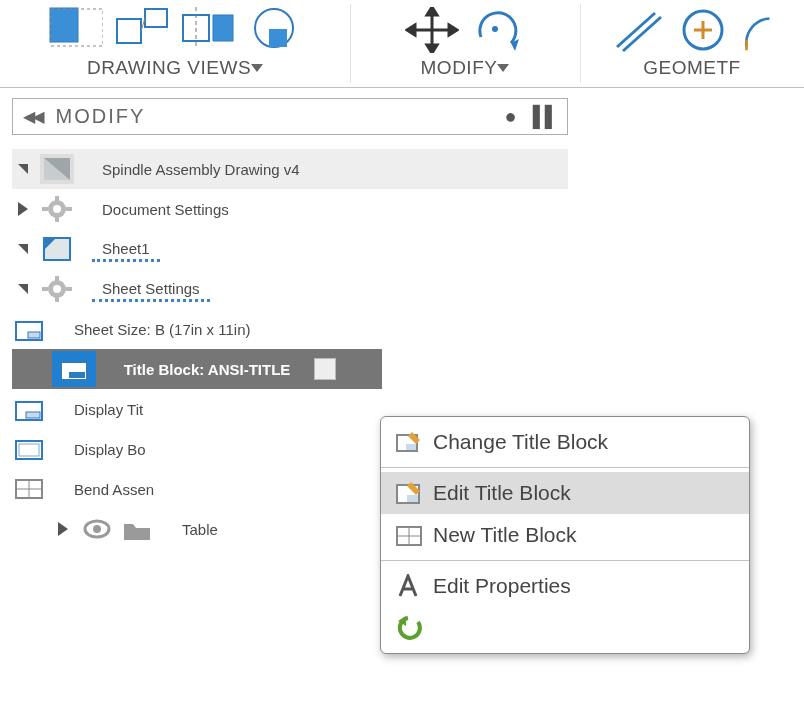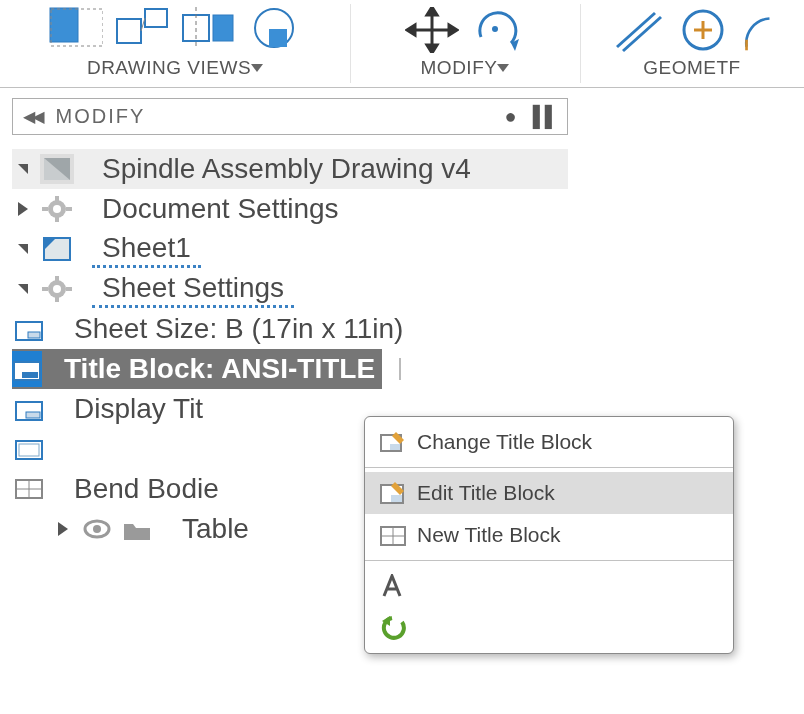--- a/index.html
+++ b/index.html
@@ -80,37 +80,38 @@
     font-size: 20px;
     letter-spacing: 2px;
     color: #666;
   }
   .browser-header .spacer { flex:1; }
   .hdr-btn { font-size: 20px; color:#555; }
 
   
   .tree {
     margin-top: 14px;
-    font-size: 28px;
+    font-size: 15px;
     color: #4a4a4a;
     line-height: 1;
   }
   .tree .row {
     display: flex;
     align-items: center;
     gap: 6px;
     height: 40px;
     padding: 2px 6px 2px 0;
     white-space: nowrap;
   }
   .tree .row.hover { background:#eeeeee; }
   .tree .row.selected {
     background:#767676;
     color:#fff;
     font-weight:bold;
+    justify-content:center;
   }
   .row .arrow {
     width: 22px; height: 22px;
     display:flex;align-items:center;justify-content:center;
     cursor:pointer;
   }
   .arrow.open::before {
     content:"";
     width:0;height:0;
     border-left:10px solid transparent;
@@ -153,21 +154,21 @@
   .square-toggle {
     width:22px;height:22px;
     border:1px solid #bbb;
     margin-left:8px;
   }
 
   
   .ctx-menu {
     position:absolute;
     top: 416px;
-    left: 364px;
+    left: 380px;
     width: 370px;
     background:#fff;
     border:1px solid #8a8a8a;
     border-radius:6px;
     box-shadow: 2px 3px 9px rgba(0,0,0,0.3);
     padding: 4px 0;
     font-size: 21px;
     color:#444;
   }
   .ctx-item {
@@ -385,33 +386,34 @@
     </div>
 
     <div class="row indent-4 plain">
       <span class="node-icon">
         <svg viewBox="0 0 30 26">
             <rect x="2" y="5" width="26" height="18" fill="#fff" stroke="#2f7bbf" stroke-width="2"></rect>
             <rect x="5" y="8" width="20" height="12" fill="none" stroke="#7fa8c9"></rect>
           </svg>
       </span>
       <span class="gap-6"></span>
+      <span class="label-box">Display Bo</span>
     </div>
 
 
     <div class="row indent-4 plain">
       <span class="node-icon">
         <svg viewBox="0 0 30 26">
             <rect x="2" y="4" width="26" height="18" fill="#fff" stroke="#888" stroke-width="2"></rect>
             <line x1="2" y1="13" x2="28" y2="13" stroke="#888"></line>
             <line x1="15" y1="4" x2="15" y2="22" stroke="#888"></line>
           </svg>
       </span>
       <span class="gap-6"></span>
-      <span class="label-box">Bend Bodie</span>
+      <span class="label-box">Bend Assen</span>
     </div>
 
     <div class="row indent-3 plain">
       <span style="width:34px"></span>
       <span class="arrow closed"></span>
       <span class="node-icon">
         <svg viewBox="0 0 30 26">
             <ellipse cx="15" cy="13" rx="12" ry="8" fill="none" stroke="#9a9a9a" stroke-width="3"></ellipse>
             <circle cx="15" cy="13" r="4" fill="#9a9a9a"></circle>
           </svg>
@@ -460,20 +462,21 @@
     </span>
     <span>New Title Block</span>
   </div>
   <div class="ctx-sep"></div>
   <div class="ctx-item">
     <span class="ci-icon">
       <svg viewBox="0 0 26 24">
           <path d="M4 22 L12 2 L20 22 M7 15 H17" fill="none" stroke="#555" stroke-width="3"></path>
         </svg>
     </span>
+    <span>Edit Properties</span>
   </div>
   <div class="ctx-item">
     <span class="ci-icon">
       <svg viewBox="0 0 26 24">
           <path d="M22 6 A10 10 0 1 1 12 2" fill="none" stroke="#5aa02c" stroke-width="4"></path>
           <polygon points="10,0 2,5 10,10" fill="#5aa02c"></polygon>
         </svg>
     </span>
   </div>
 </div>

